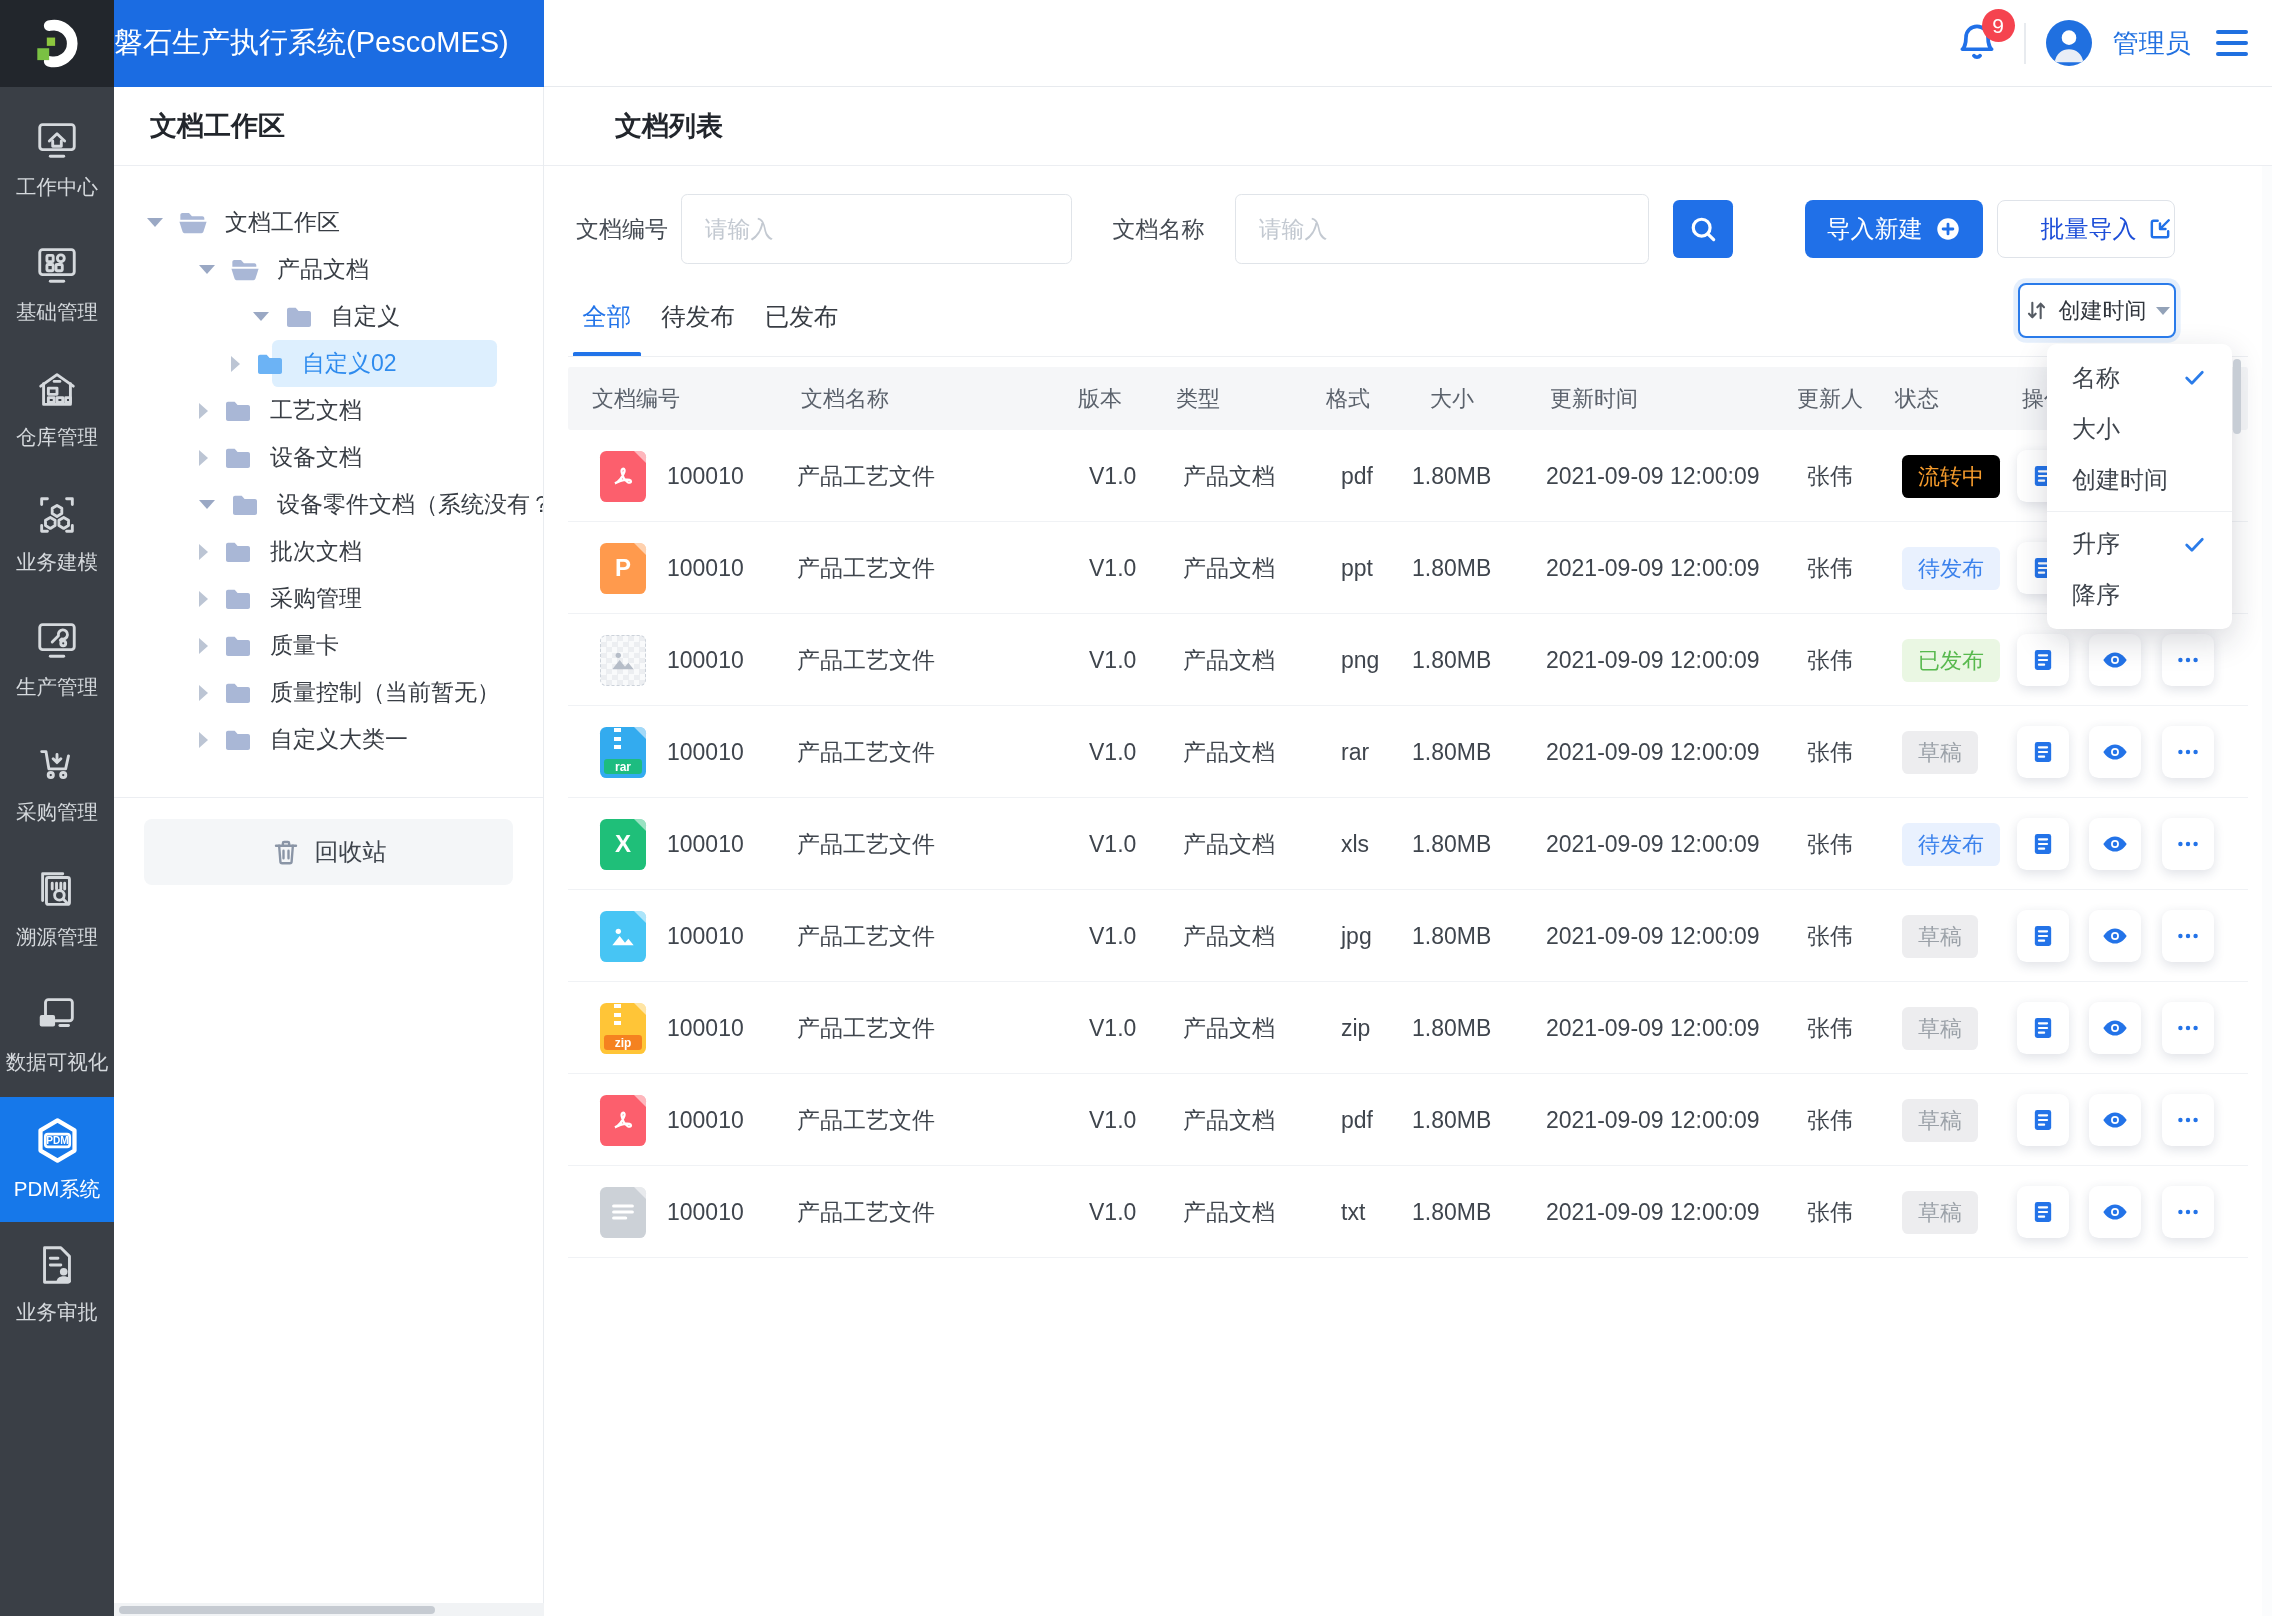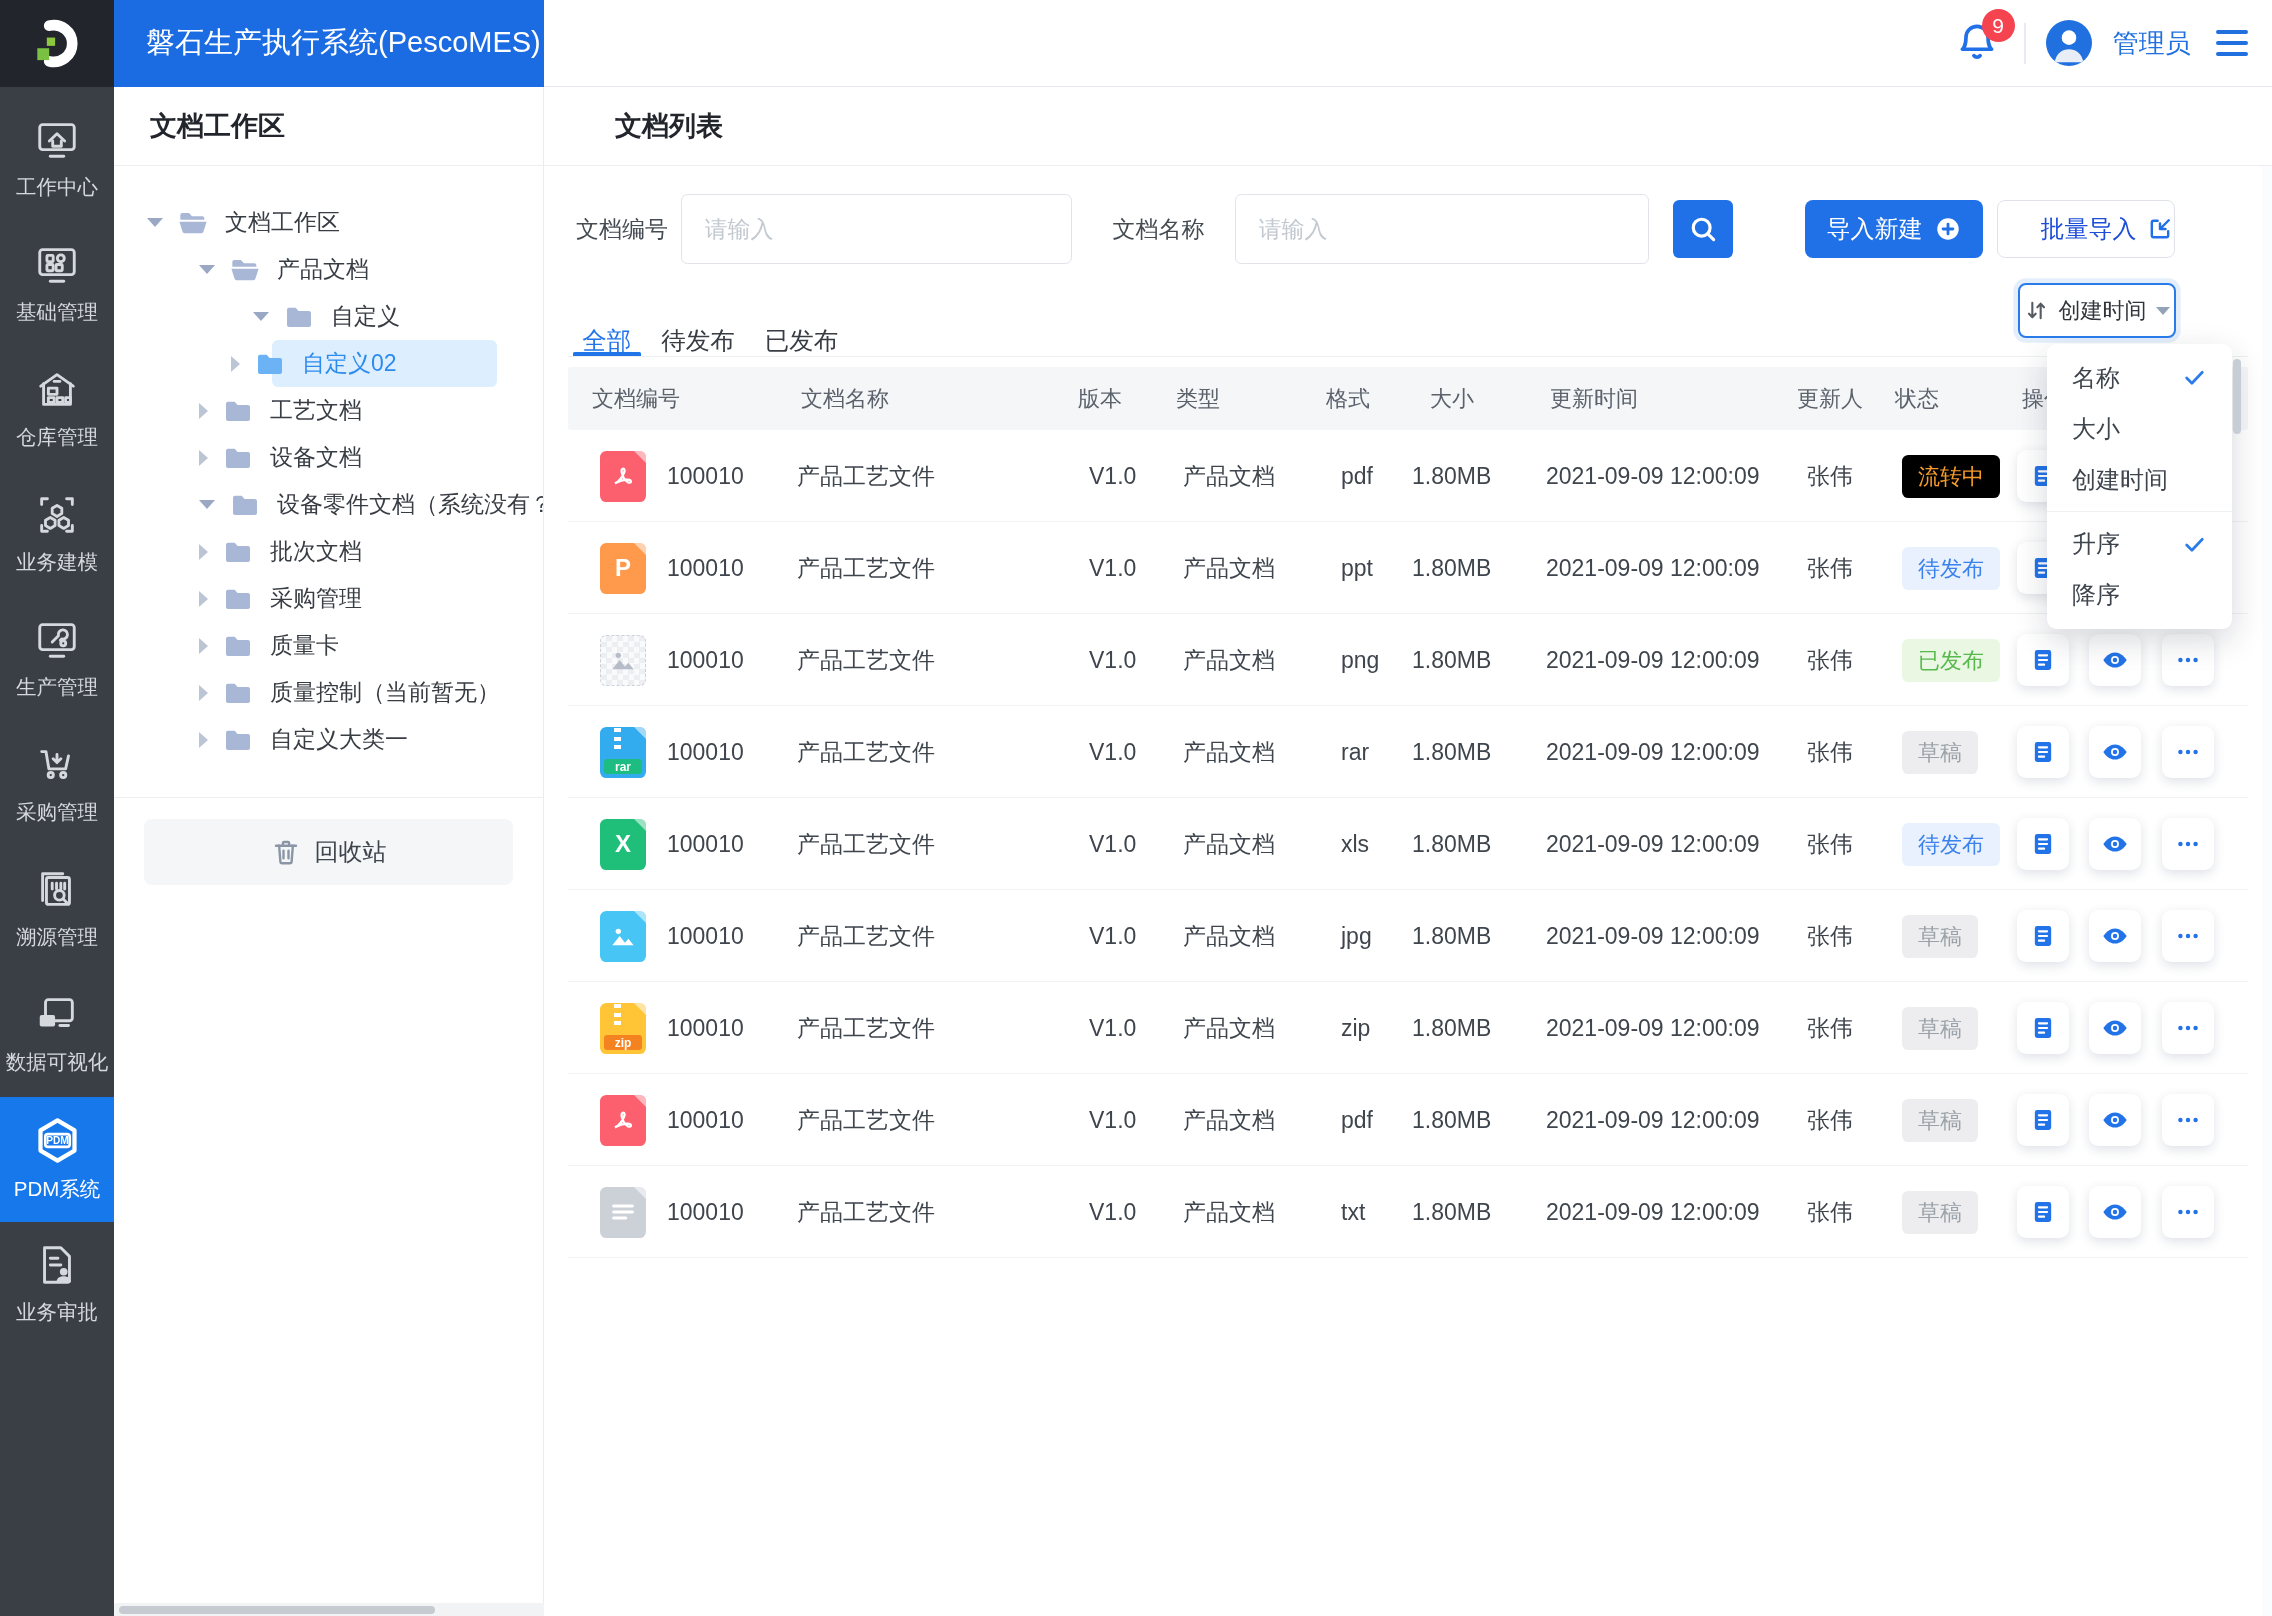--- a/index.html
+++ b/index.html
@@ -3,21 +3,21 @@
 <meta charset="utf-8">
 <style>
   html,body{margin:0;padding:0;background:#fff;font-family:"Liberation Sans","DejaVu Sans",sans-serif;}
   body{position:relative;width:2273px;height:1616px;overflow:hidden;}
   *{box-sizing:border-box;}
 
   
   .logo-block{position:absolute;left:0;top:0;width:114px;height:87px;background:#22262c;display:flex;align-items:center;justify-content:center;z-index:6;}
   .logo-block svg{width:57px;height:57px;}
   .topbar{position:absolute;left:114px;top:0;right:0;height:87px;background:#fff;border-bottom:0.8px solid #e7eaee;display:flex;align-items:center;z-index:5;}
-  .title-block{width:430px;height:87px;background:#1b6ce2;color:#fff;font-size:29px;display:flex;align-items:center;padding-left:32px;white-space:nowrap;}
+  .title-block{width:430px;height:87px;background:#1b6ce2;color:#fff;font-size:29px;display:flex;align-items:center;white-space:nowrap;}
   .topbar-right{margin-left:auto;display:flex;align-items:center;gap:20.5px;padding-right:20.5px;}
   .bell-wrap{position:relative;width:49px;height:49px;cursor:pointer;}
   .bell-wrap svg{width:44px;height:44px;}
   .notif-badge{position:absolute;top:-9.5px;right:-11px;min-width:33px;height:33px;border-radius:16.6px;background:#f5434f;color:#fff;font-size:21px;display:flex;align-items:center;justify-content:center;}
   .v-divider{width:1.6px;height:41px;background:#e8ebef;}
   .avatar{width:46px;height:46px;border-radius:50%;background:#2070e0;overflow:hidden;display:flex;align-items:flex-end;justify-content:center;cursor:pointer;}
   .avatar svg{width:46px;height:46px;}
   .username{color:#2070e0;font-size:26px;cursor:pointer;}
   .hamburger{display:flex;flex-direction:column;gap:7px;cursor:pointer;padding:4.7px;}
   .hamburger div{width:32px;height:4px;background:#2070e0;border-radius:2.4px;}
@@ -63,21 +63,21 @@
   .f-label.second{margin-left:41px;}
   .f-input::placeholder{color:#c3c9d1;}
   .search-btn{margin-left:24px;width:60px;height:58px;background:#2070e8;border-radius:6.3px;display:flex;align-items:center;justify-content:center;cursor:pointer;}
   .search-btn svg{width:32px;height:32px;}
   .btn-import-new{position:absolute;left:1261px;top:113px;width:178px;height:58px;background:#2070e8;border-radius:8px;color:#fff;font-size:24px;display:flex;align-items:center;justify-content:center;gap:11px;cursor:pointer;}
   .btn-import-new svg{width:28px;height:28px;}
   .btn-batch{position:absolute;left:1453px;top:113px;width:178px;height:58px;background:#fff;border:1.6px solid #dfe3e9;border-radius:8px;color:#1d4ed8;font-size:24px;display:flex;align-items:center;justify-content:flex-end;gap:9.5px;cursor:pointer;}
   .btn-batch svg{width:28px;height:28px;}
 
   .tabs{position:absolute;left:32px;top:213px;height:57px;display:flex;gap:17.4px;font-size:24.5px;color:#383d44;}
-  .tab{position:relative;display:flex;align-items:flex-end;cursor:pointer;padding:0 6.3px;}
+  .tab{position:relative;display:flex;align-items:flex-start;cursor:pointer;padding:0 6.3px;}
   .tab.active{color:#2274e9;}
   .tab.active::after{content:'';position:absolute;left:-3.2px;right:-3.2px;bottom:0;height:5.5px;background:#2274e9;border-radius:1.6px;}
   .tabs-line{position:absolute;left:24px;right:25px;top:269px;border-top:0.8px solid #edeff2;}
 
   .sort-btn{position:absolute;left:1474px;top:196px;width:158px;height:55px;background:#fff;border:2.4px solid #2a7bea;border-radius:8px;box-shadow:0 0 0 4.7px rgba(42,123,234,.12);display:flex;align-items:center;justify-content:center;gap:9.5px;font-size:22px;color:#30353c;z-index:40;cursor:pointer;}
   .sort-btn svg{width:25px;height:25px;}
   .caret-down{width:0;height:0;border-left:7px solid transparent;border-right:7px solid transparent;border-top:8.7px solid #93a2b8;}
 
   .table{position:absolute;left:24px;right:25px;top:280px;}
   .thead{height:63px;background:#f5f6f8;position:relative;border-radius:2.4px;}

